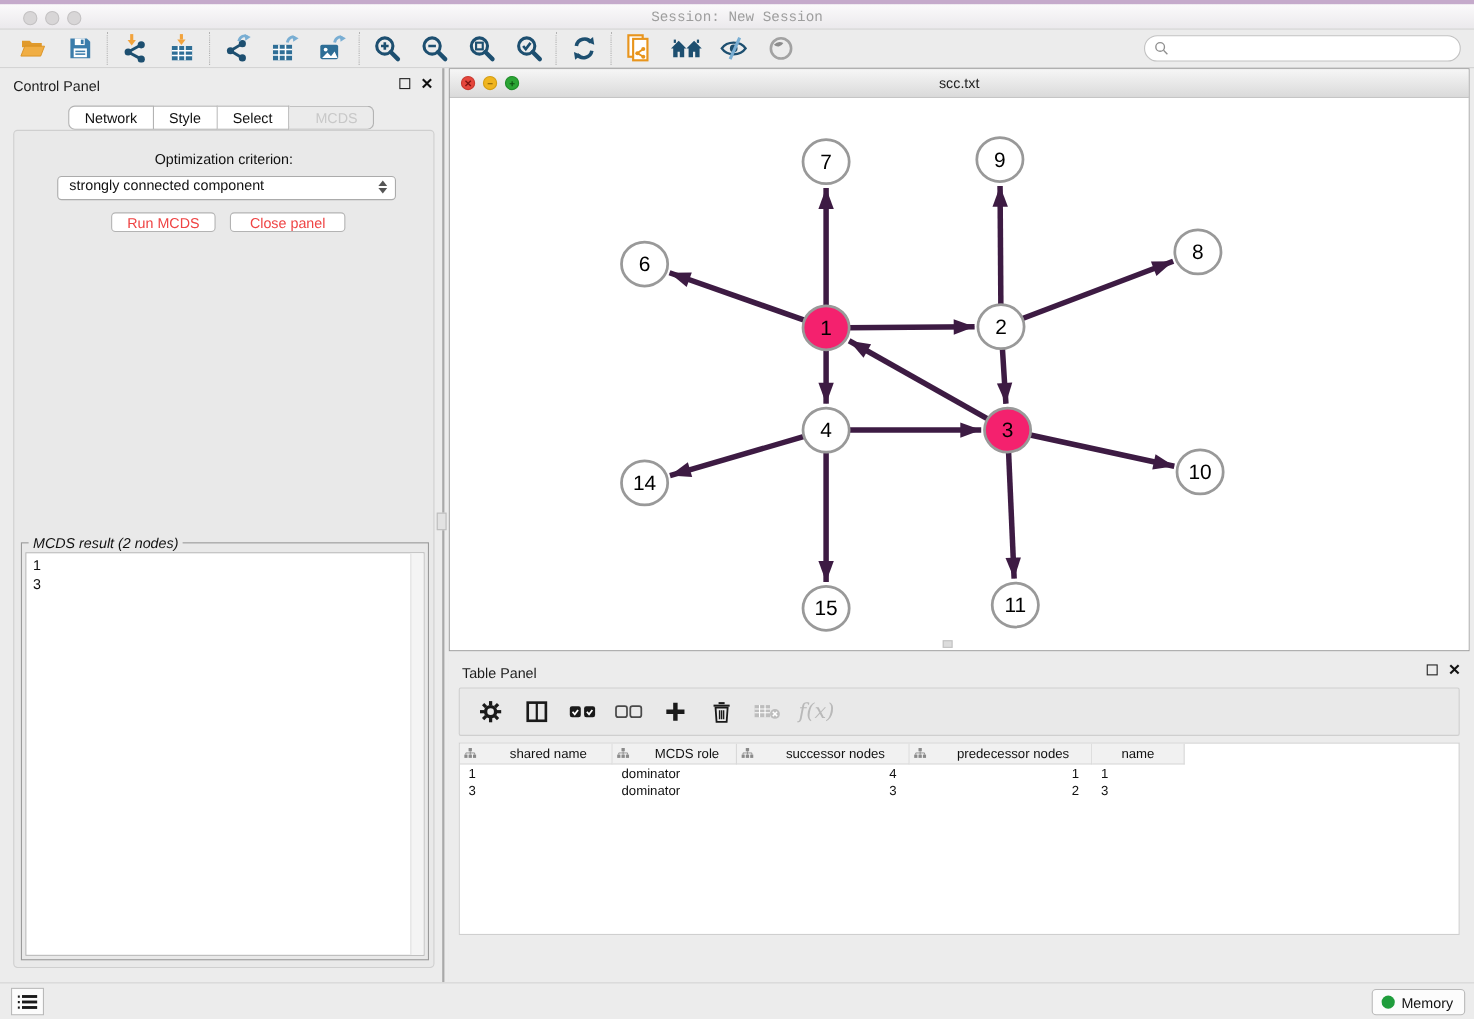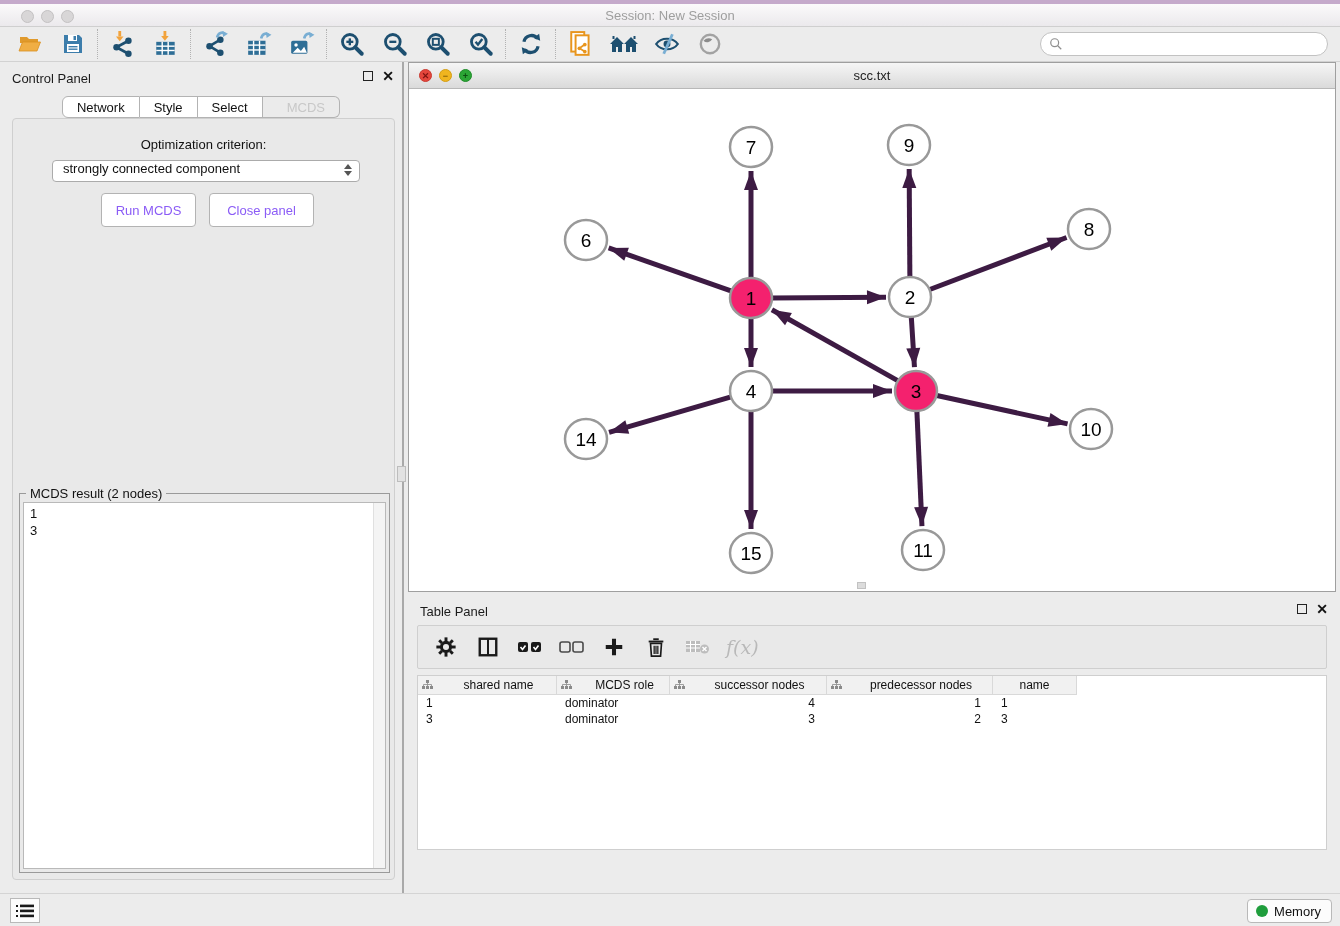--- a/index.html
+++ b/index.html
@@ -4,21 +4,21 @@
 <style>
   * { margin:0; padding:0; box-sizing:border-box; }
   html,body { width:1340px; height:926px; }
   body { font-family:"Liberation Sans", sans-serif; background:#ececec; position:relative; overflow:hidden; }
 
   
   .desktop-strip { position:absolute; left:0; top:0; width:1340px; height:4px; background:#c5aacb; }
   .titlebar { position:absolute; left:0; top:4px; width:1340px; height:23px;
               background:linear-gradient(#fbfafb,#ebe9ec); border-bottom:1px solid #cfcfcf; }
   .titlebar .title { position:absolute; left:0; right:0; top:4px; text-align:center;
-                     font-size:13px; color:#9e9e9e; }
+                     font-size:13px; color:#9e9e9e;font-family:Liberation Mono, monospace; }
   .tl-dot { position:absolute; top:6px; width:13px; height:13px; border-radius:50%;
             background:#d8d6d7; border:1px solid #c3c1c2; }
 
   
   .main-toolbar { position:absolute; left:0; top:27px; width:1340px; height:35px;
                   background:#ececec; border-bottom:1px solid #d2d2d2;
                   display:flex; align-items:center; padding-left:8px; }
   .tbtn { width:43px; height:32px; display:flex; align-items:center; justify-content:center; }
   .tsep { width:1px; height:30px; border-left:1px dotted #b2b2b2; margin:0 3px; }
   .searchbox { position:absolute; right:12px; top:5px; width:288px; height:24px;
@@ -45,26 +45,26 @@
   .cp-content { position:absolute; left:12px; top:56px; width:383px; height:762px;
                 background:#e9e9e9; border:1px solid #cfcfcf; border-radius:4px;padding-left:32px; }
   .opt-label { position:absolute; left:0; right:0; top:18px; text-align:center; font-size:13px; color:#111; }
   .criterion { position:absolute; left:39px; top:41px; width:308px; height:22px; background:#fff;
                border:1px solid #ababab; border-radius:4px; font-size:13px; color:#111;
                display:flex; align-items:flex-start; padding-left:10px; }
   .stepper { position:absolute; right:7px; top:3px; display:flex; flex-direction:column; gap:2px; }
   .stepper i { width:0; height:0; border-left:4px solid transparent; border-right:4px solid transparent; display:block; }
   .step-up { border-bottom:5px solid #555; }
   .step-dn { border-top:5px solid #555; }
-  .cp-btn { position:absolute; top:74px; height:34px; background:#fff; border:1px solid #b3b3b3;
-            border-radius:4px; font-size:13px; color:#8b5cf6; display:flex; align-items:center; justify-content:center; }
+  .cp-btn { position:absolute; top:74px; height:18px; background:#fff; border:1px solid #b3b3b3;
+            border-radius:4px; font-size:13px; color:#ef4444; display:flex; align-items:center; justify-content:center; }
 
   .fieldset { position:absolute; left:6px; top:374px; width:371px; height:380px;
               border:1px solid #9a9a9a; }
-  .legend { position:absolute; left:6px; top:-8px; background:#e9e9e9; padding:0 4px; font-size:13px; color:#111; }
+  .legend { position:absolute; left:6px; top:-8px; background:#e9e9e9; padding:0 4px; font-size:13px; color:#111;font-style:italic; }
   .result-area { position:absolute; left:3px; top:8px; right:3px; bottom:3px; background:#fff;
                  border:1px solid #b9b9b9; font-size:13px; color:#111; }
   .result-lines { padding:2px 6px; line-height:17px; }
   .result-scroll { position:absolute; right:0; top:0; bottom:0; width:12px; background:#f4f4f4; border-left:1px solid #e0e0e0; }
 
   .v-handle { position:absolute; left:397px; top:466px; width:9px; height:16px; background:#e2e2e2;
               border:1px solid #bdbdbd; }
 
   
   .network-window { position:absolute; left:408px; top:62px; width:928px; height:530px;

